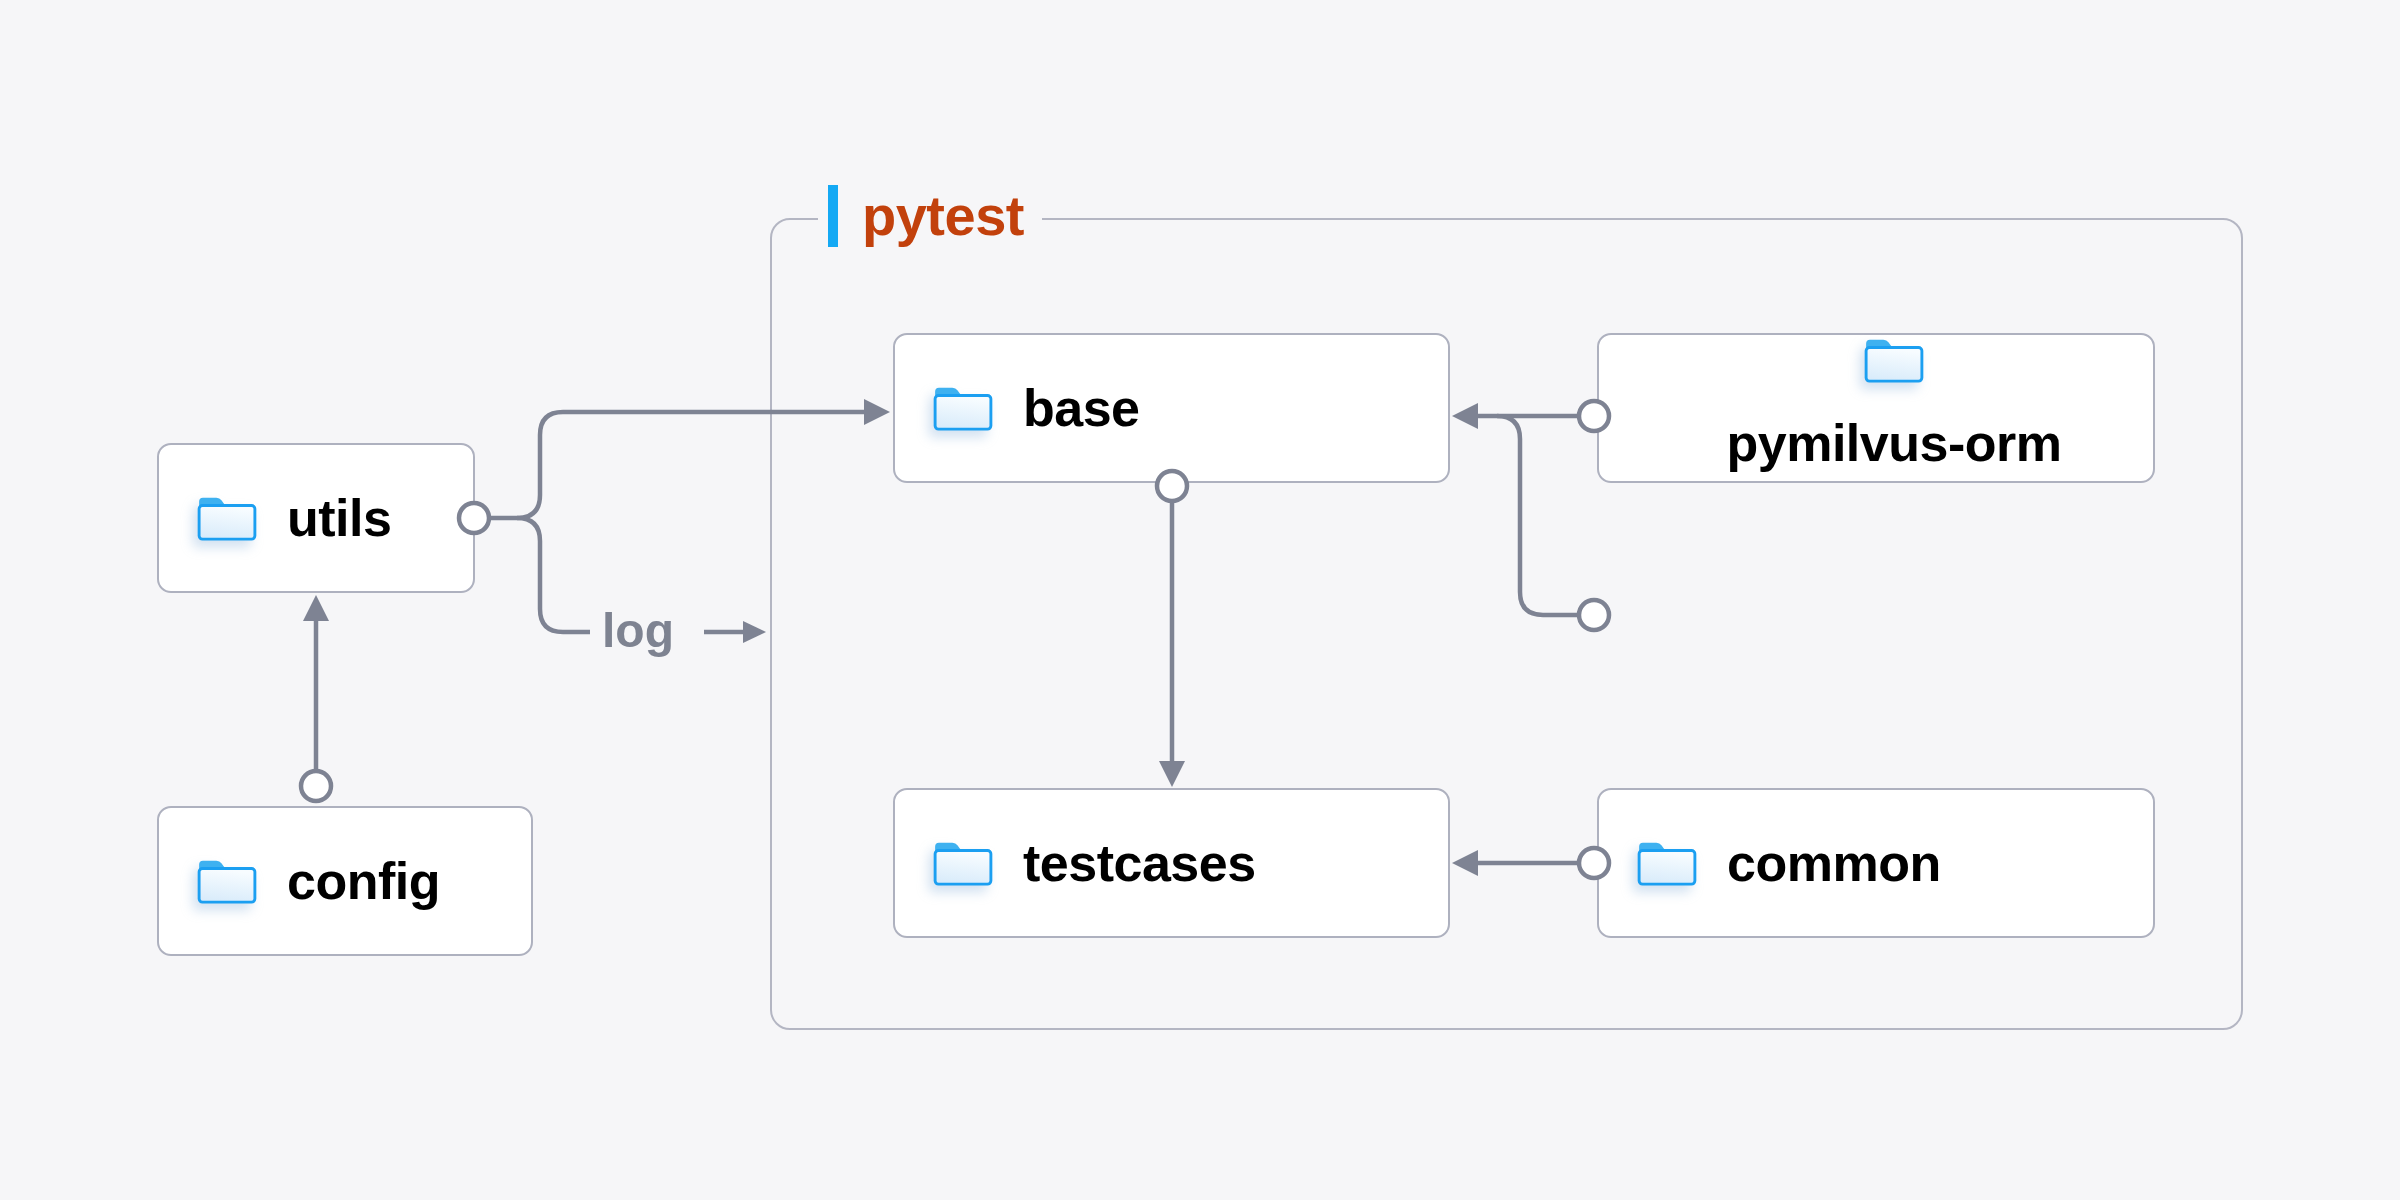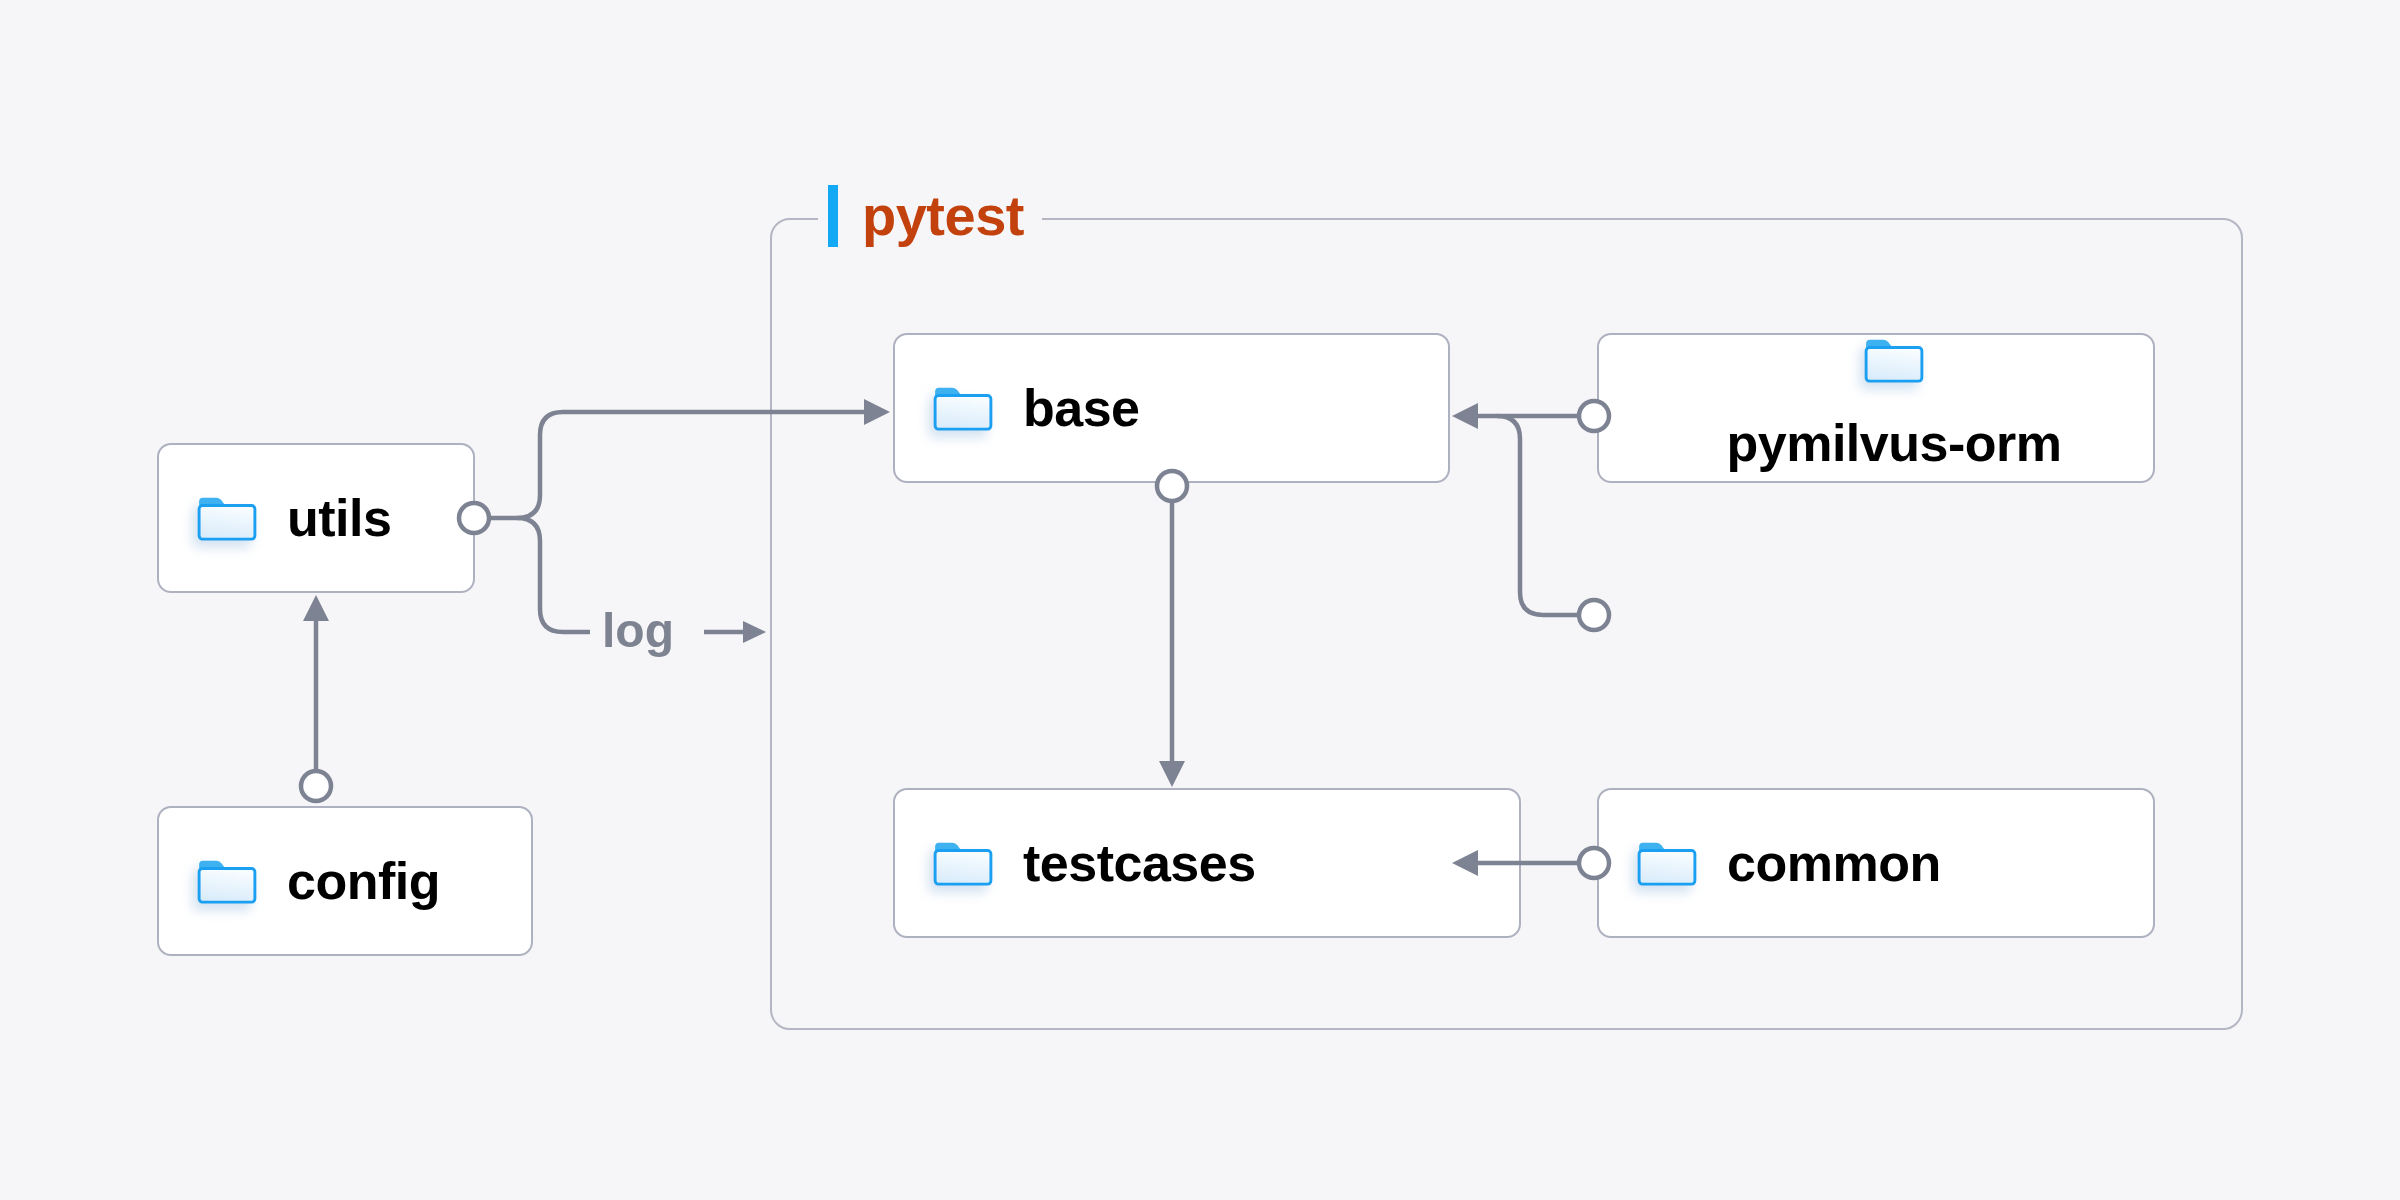--- a/index.html
+++ b/index.html
@@ -80,21 +80,21 @@
 
   <div class="node" style="left:1597px;top:333px;width:558px;flex-direction:column;">
     <svg class="folder" viewBox="0 0 66 52">
       <path d="M4 18 V9 Q4 5 8 5 H22 Q25.4 5 27.2 7.6 L33.5 16 H4 Z" fill="#3eb1f0"></path>
       <rect x="4" y="13" width="58" height="35" rx="3.5" fill="url(#folderBody)" stroke="#1b9ff1" stroke-width="3"></rect>
     </svg>
     <span class="label">pymilvus-orm</span>
   </div>
 
 
-  <div class="node" style="left:893px;top:788px;width:628px;">
+  <div class="node" style="left:893px;top:788px;width:557px;">
     <svg class="folder" viewBox="0 0 66 52">
       <path d="M4 18 V9 Q4 5 8 5 H22 Q25.4 5 27.2 7.6 L33.5 16 H4 Z" fill="#3eb1f0"></path>
       <rect x="4" y="13" width="58" height="35" rx="3.5" fill="url(#folderBody)" stroke="#1b9ff1" stroke-width="3"></rect>
     </svg>
     <span class="label">testcases</span>
   </div>
 
   <div class="node" style="left:1597px;top:788px;width:558px;">
     <svg class="folder" viewBox="0 0 66 52">
       <path d="M4 18 V9 Q4 5 8 5 H22 Q25.4 5 27.2 7.6 L33.5 16 H4 Z" fill="#3eb1f0"></path>

